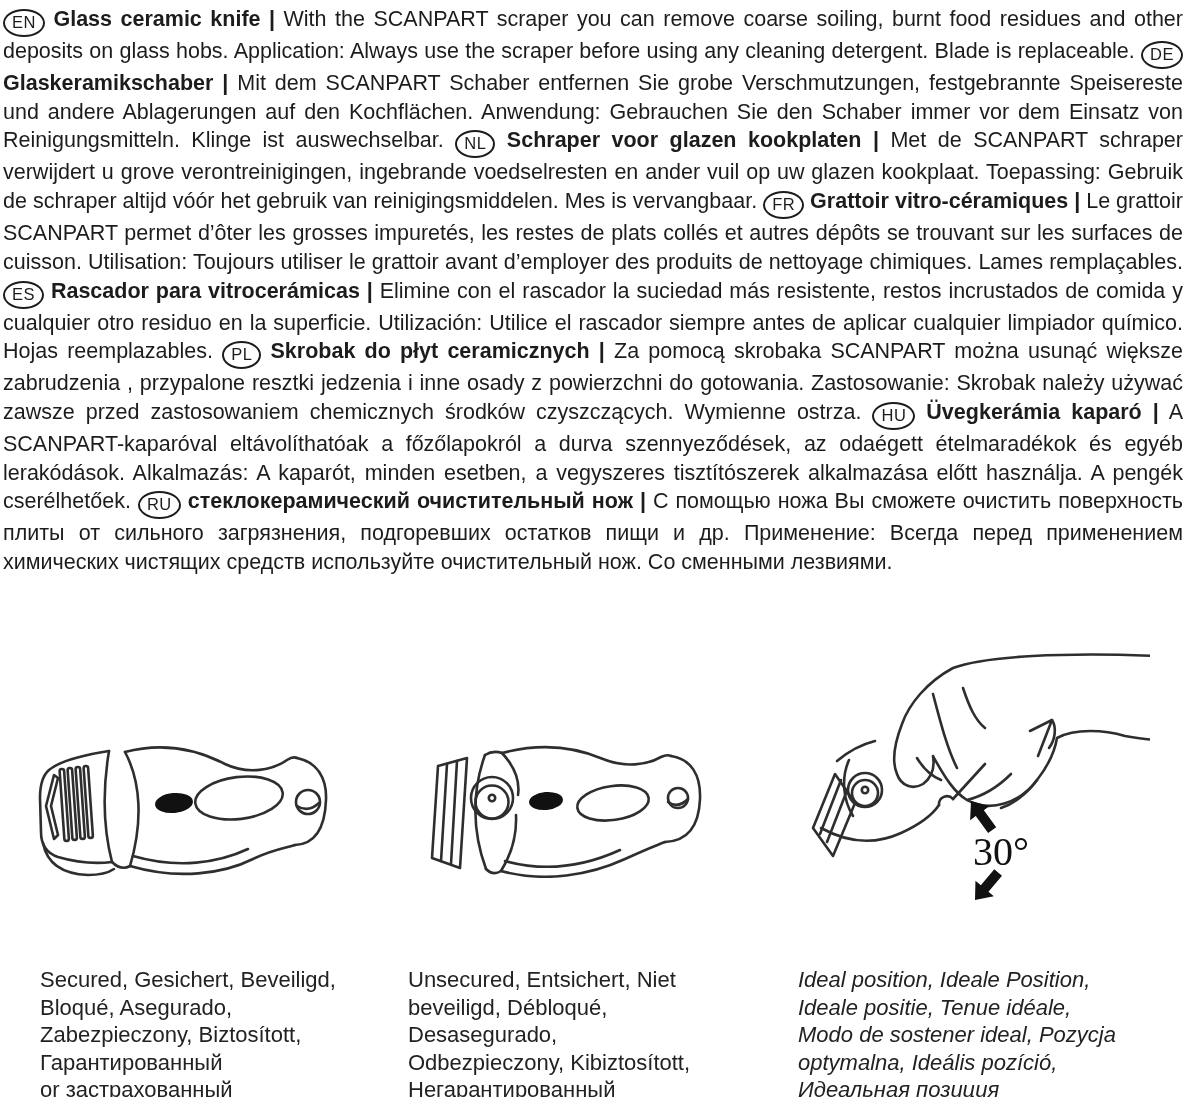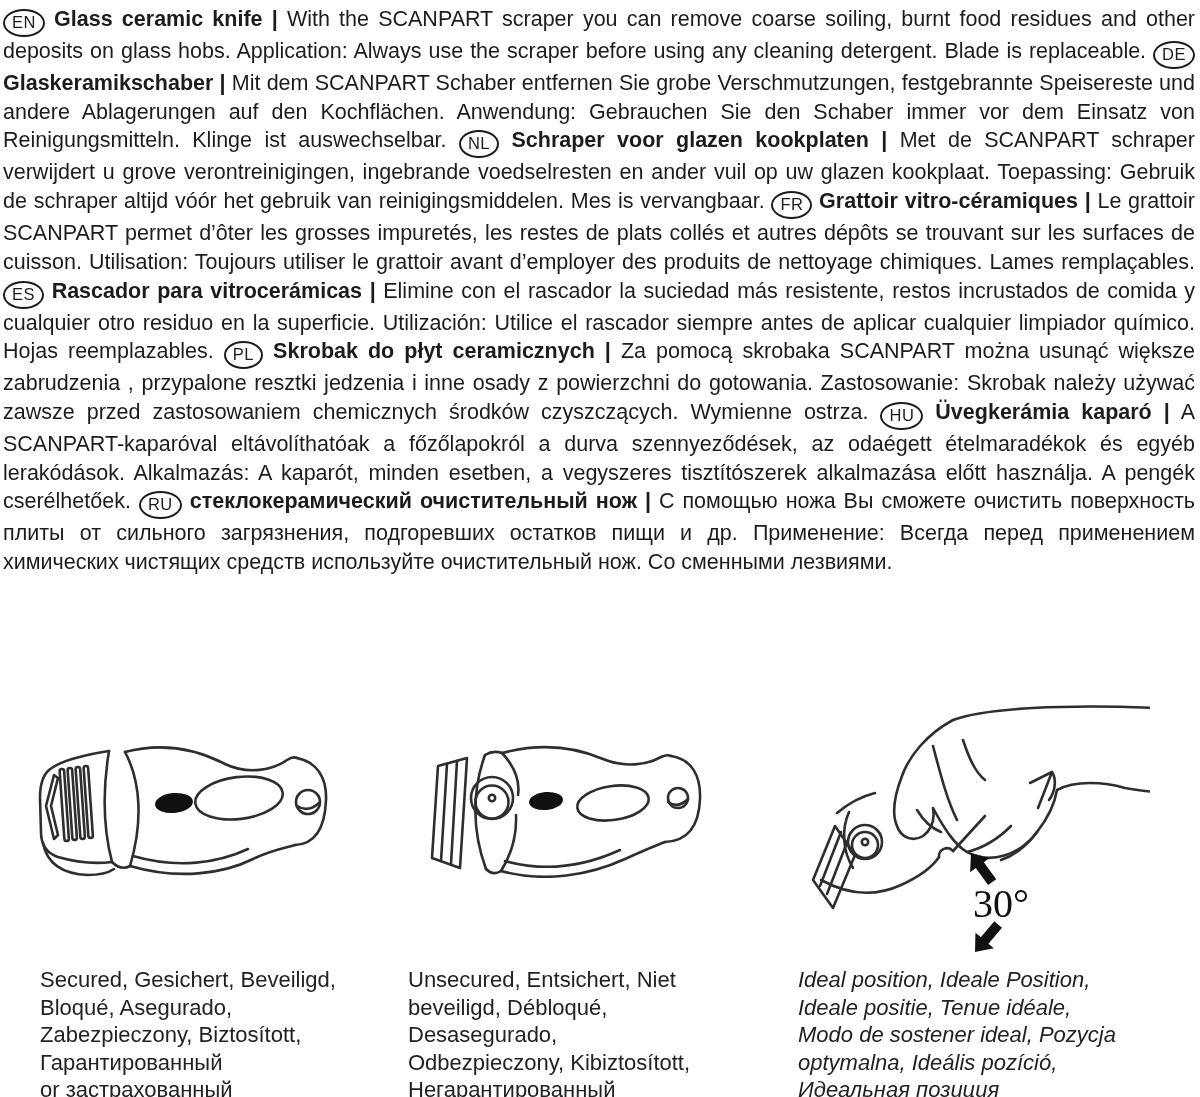--- a/index.html
+++ b/index.html
@@ -1,37 +1,37 @@
 <!DOCTYPE html>
 <html><head>
 <meta charset="utf-8">
 <style>
   html,body{margin:0;padding:0;background:#fff;}
   body{
     width:1200px;height:1097px;position:relative;overflow:hidden;
     font-family:"Liberation Sans",sans-serif;color:#1b1b1b;
   }
   .instructions{
-    margin:0;padding:5px 5px 0 3px;
+    margin:0;padding:5px 17px 0 3px;
     font-size:21.5px;line-height:28.7px;
     text-align:justify;color:#1c1c1c;
   }
   .lang-badge{
     display:inline-block;
     border:2.4px solid #1c1c1c;border-radius:50%;
     padding:0 7px 1px 7px;
     font-size:16.5px;line-height:23px;
     vertical-align:-2px;letter-spacing:.5px;
   }
   .sec-title{font-weight:bold;}
   .sec-sep{font-weight:bold;}
   .figure{position:absolute;}
   .fig-secured{left:33px;top:742px;width:300px;height:145px;}
   .fig-unsecured{left:425px;top:743px;width:300px;height:135px;}
-  .fig-ideal{left:805px;top:680px;width:345px;height:290px;}
+  .fig-ideal{left:805px;top:628px;width:345px;height:290px;}
   .caption{
     position:absolute;top:966px;
     font-size:22px;line-height:27.5px;
     white-space:pre-line;color:#222;
   }
   .cap-1{left:40px;width:345px;}
   .cap-2{left:408px;width:365px;}
   .cap-3{left:798px;width:395px;font-style:italic;}
   svg{display:block;width:100%;height:100%;}
   .angle-text{font-family:"Liberation Serif",serif;}

